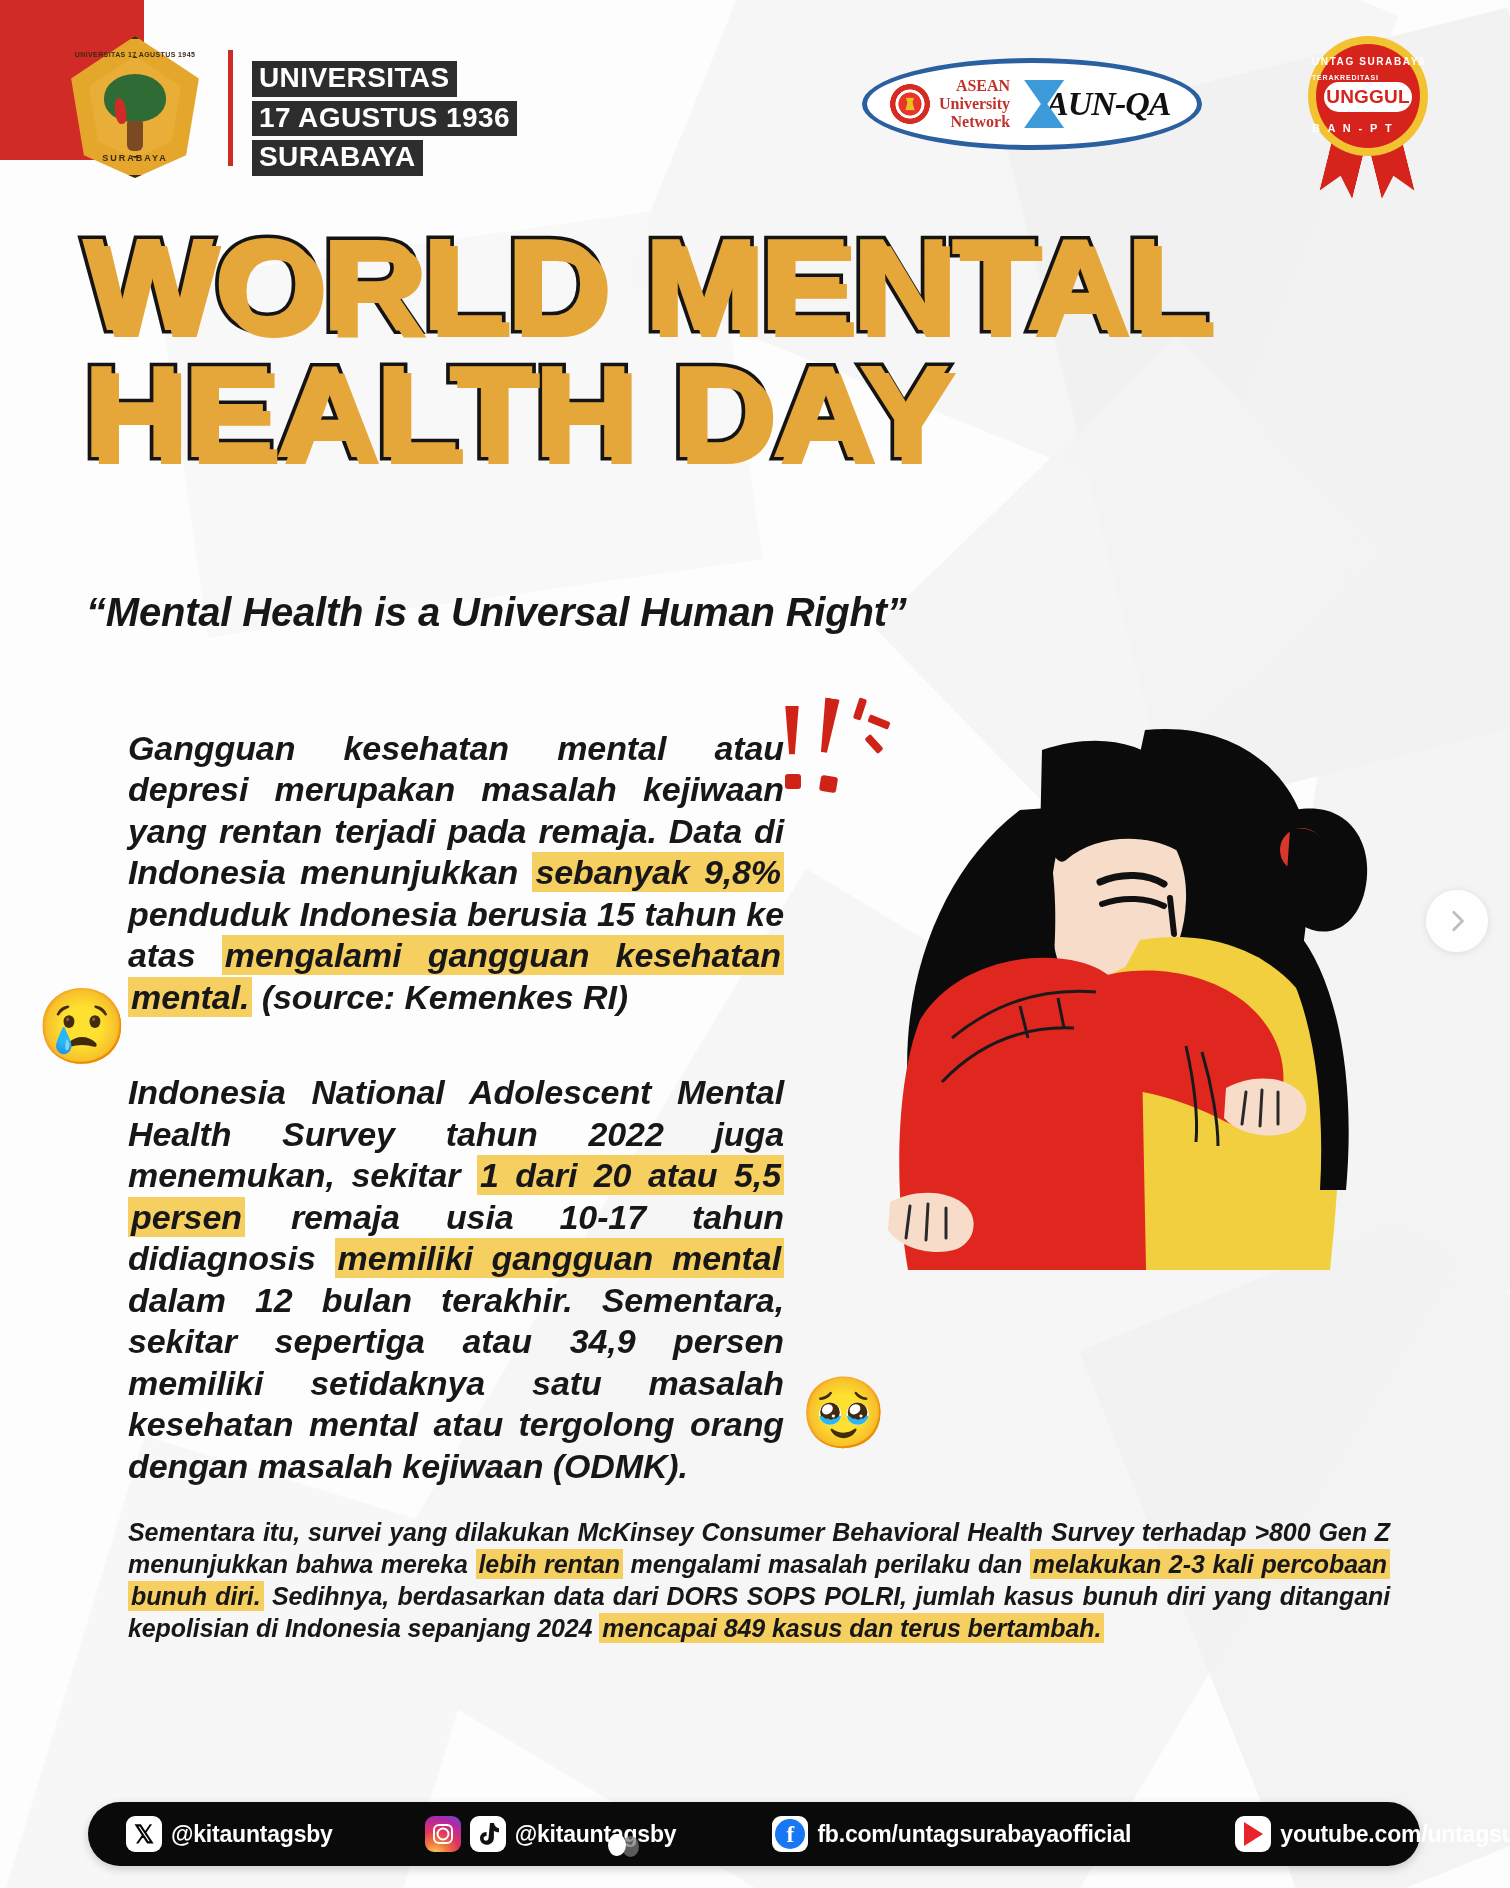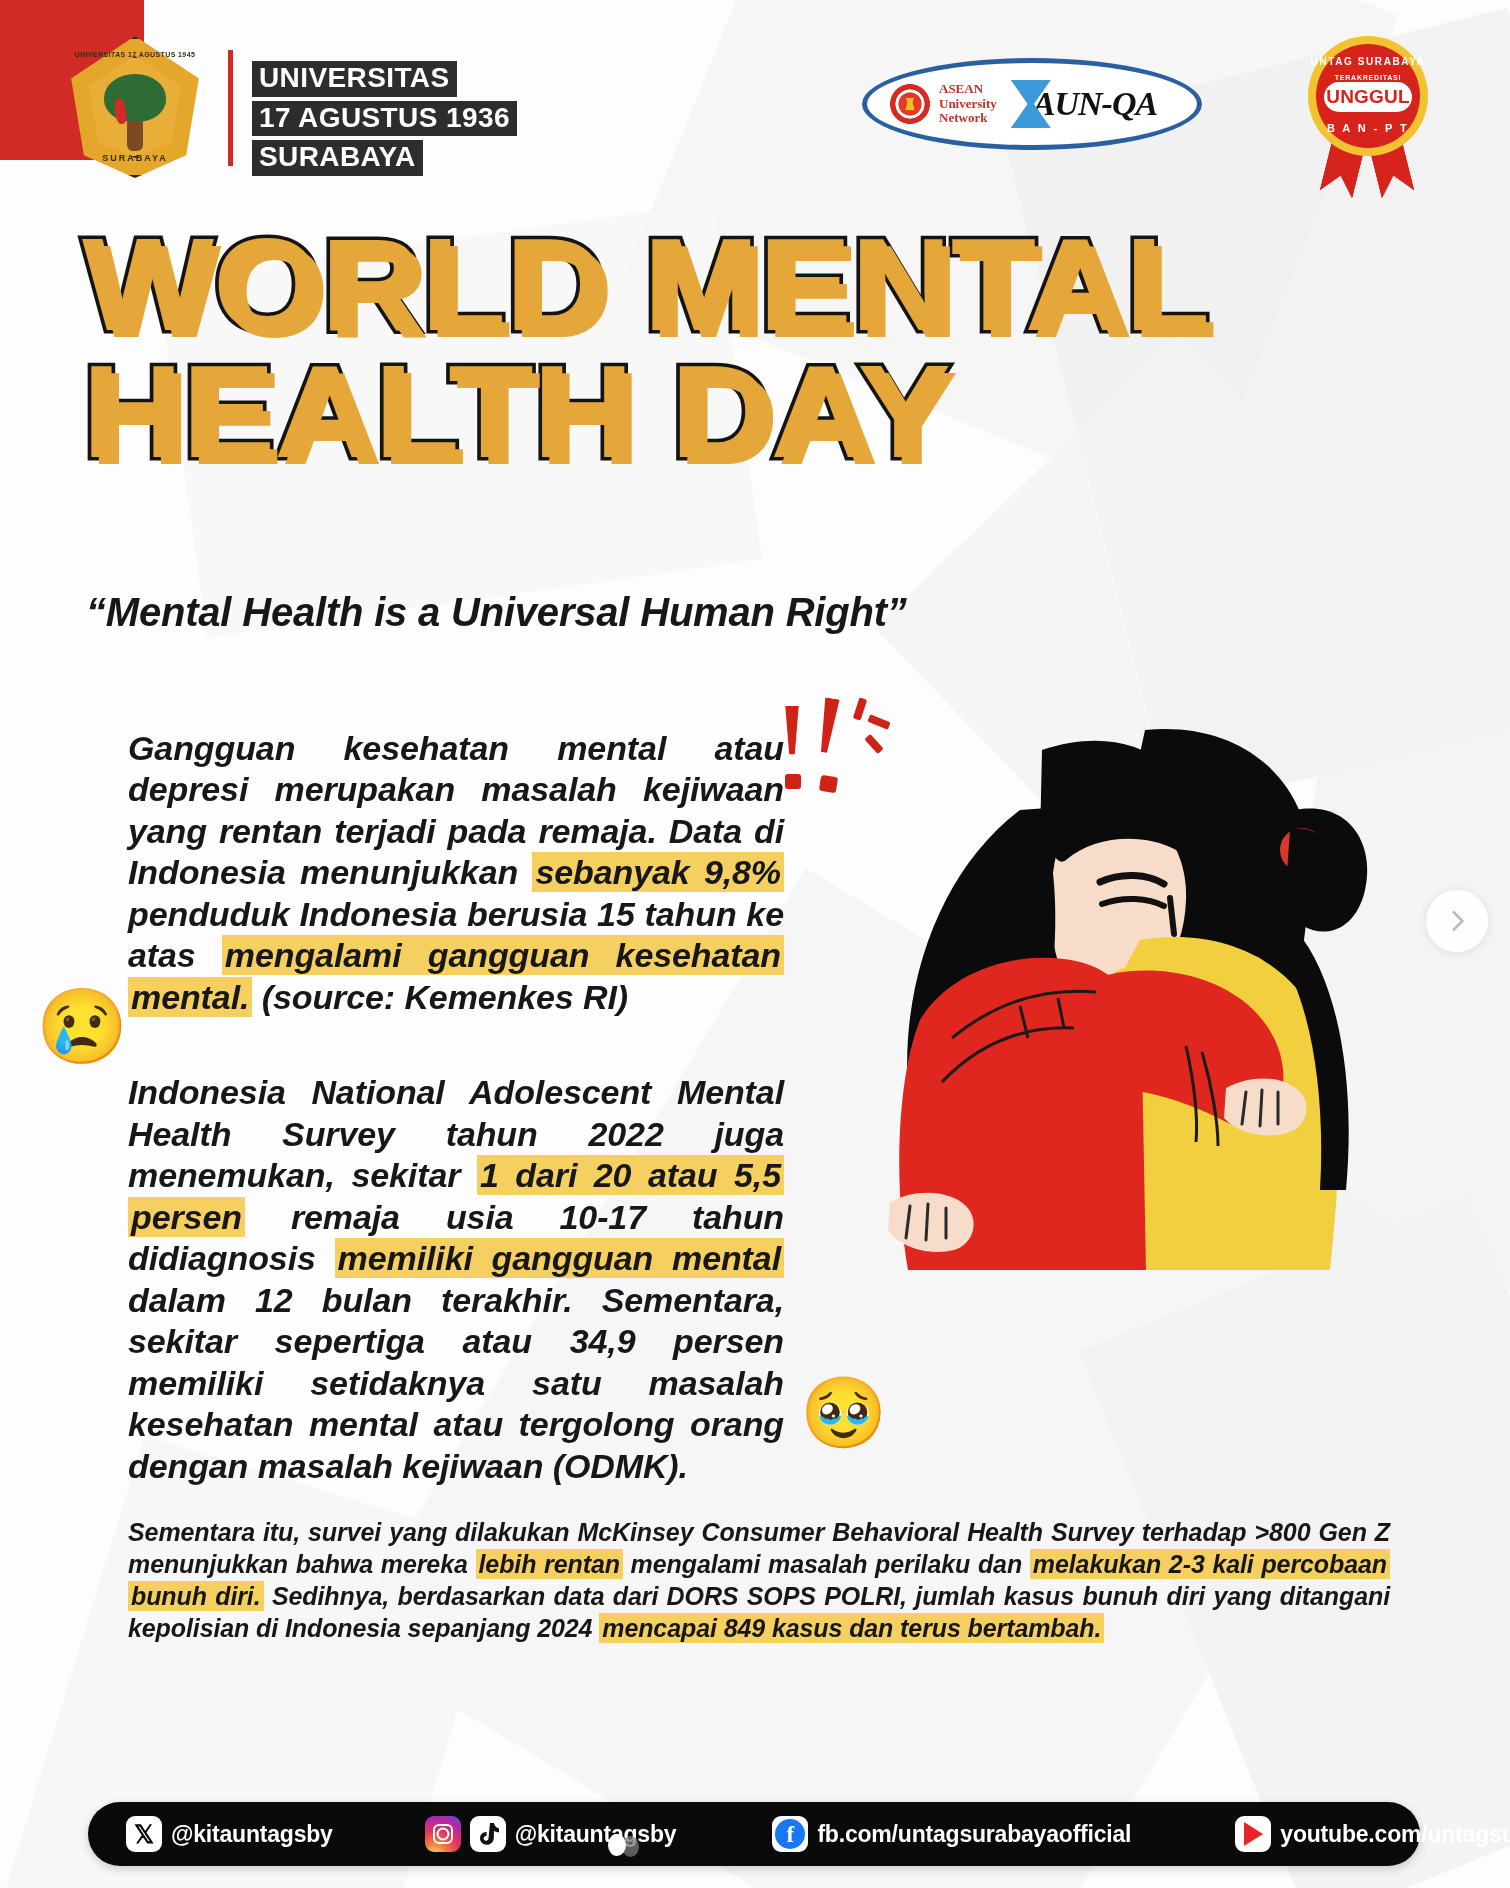--- a/index.html
+++ b/index.html
@@ -132,23 +132,24 @@
     flex: 0 0 auto;
     position: relative;
   }
   .asean-circ::after {
     content:''; position:absolute; left:50%; top:50%;
     transform: translate(-50%,-50%);
     width: 13px; height: 13px; background: #e8c01f;
     clip-path: polygon(18% 0,82% 0,70% 36%,86% 100%,14% 100%,30% 36%);
   }
   .asean-words {
-    font-size: 13px; font-weight: 700; line-height: 1.12;
+    font-size: 16px; font-weight: 700; line-height: 1.12;
     color: #111; font-family: "Liberation Serif", serif;
     flex: 0 0 auto;
+    text-align: right;
   }
   .asean-words i { font-style: normal; color: #c0322b; }
   .aun-x {
     width: 40px; height: 48px; flex: 0 0 auto; margin-left: 6px;
     background: #3d9ada;
     clip-path: polygon(0 0, 100% 0, 58% 50%, 100% 100%, 0 100%, 42% 50%);
   }
   .aun-qa-text {
     font-size: 34px; font-weight: 700; font-style: italic;
     font-family: "Liberation Serif", serif;
@@ -171,21 +172,21 @@
     position: absolute; left: 16px; top: 10px; width: 104px; height: 104px;
     border-radius: 50%; background: #d6241c;
   }
   .ban-pill {
     position: absolute; left: 24px; top: 48px; width: 88px; height: 30px;
     background: #ffffff; border-radius: 16px;
     display:flex; align-items:center; justify-content:center;
     font-size: 19px; font-weight: 700; color: #d6241c; letter-spacing: .2px;
   }
   .ban-t-top, .ban-t-mid, .ban-t-bot {
-    position: absolute; left: 0; width: 136px; text-align: center;
+    position: absolute; left: 12px; width: 136px; 
     color: #ffffff; font-weight: 700;
   }
   .ban-t-top { top: 22px; font-size: 10px; letter-spacing: 1.6px; }
   .ban-t-mid { top: 40px; font-size: 7px; letter-spacing: .8px; }
   .ban-t-bot { top: 88px; font-size: 11px; letter-spacing: 2.4px; }
 
   
   .title-block { position: absolute; left: 82px; top: 222px; z-index: 6; }
   .title-line {
     font-family: "Liberation Sans Narrow", "Liberation Sans", sans-serif;

